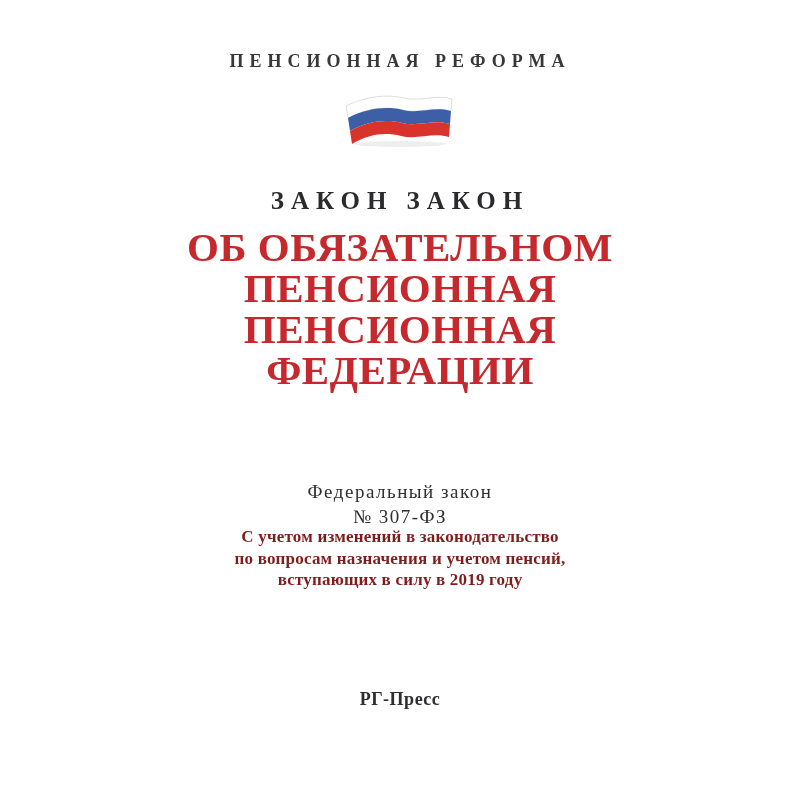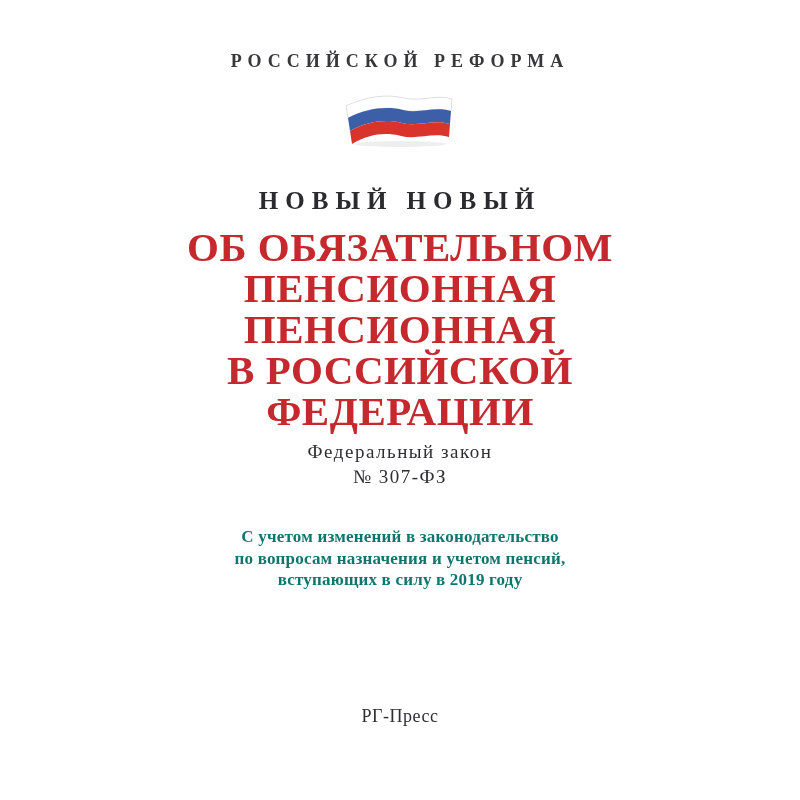--- a/index.html
+++ b/index.html
@@ -29,65 +29,64 @@
   }
   .main-title{
     top:227px;
     font-size:41px;
     font-weight:bold;
     line-height:41px;
     letter-spacing:0.5px;
     color:#c5292d;
   }
   .law-block{
-    top:439px;
+    top:479px;
     font-size:19px;
     line-height:25px;
     letter-spacing:1.5px;
     color:#2f2f33;
   }
   .note-block{
     top:526px;
     font-size:17px;
     font-weight:bold;
     line-height:21.5px;
     letter-spacing:0.2px;
-    color:#0f766e;
+    color:#7f1d1d;
   }
   .publisher{
-    top:706px;
+    top:689px;
     font-size:18px;
-    font-weight:normal;
+    font-weight:bold;
     letter-spacing:0.5px;
     color:#2f2f33;
   }
 </style>
 </head>
 <body>
 
 <div class="cover">
 
-  <div class="centered series-title">РОССИЙСКОЙ РЕФОРМА</div>
+  <div class="centered series-title">ПЕНСИОННАЯ РЕФОРМА</div>
 
   <div class="centered flag-wrap">
     <svg width="124" height="58" viewBox="0 0 124 58" aria-hidden="true">
       <ellipse cx="62" cy="54" rx="46" ry="3" fill="#8a8a8a" opacity="0.15"></ellipse>
       <path fill="#ffffff" stroke="#c8c8cc" stroke-width="0.6" d="M8,16 C28,6 50,4 66,8 C82,12 98,4 114,9 L113,21 C97,16 81,24 65,20 C49,16 29,18 10,28 Z"></path>
       <path fill="#3c5fa8" d="M10,28 C29,18 49,16 65,20 C81,24 97,16 113,21 L112,34 C96,29 80,37 64,33 C48,29 30,31 12,41 Z"></path>
       <path fill="#d9342b" d="M12,41 C30,31 48,29 64,33 C80,37 96,29 112,34 L111,47 C95,42 79,50 63,46 C47,42 31,44 14,54 Z"></path>
     </svg>
   </div>
 
-  <div class="centered pre-title">НОВЫЙ НОВЫЙ</div>
+  <div class="centered pre-title">ЗАКОН ЗАКОН</div>
 
   <div class="centered main-title">
     <div>ОБ ОБЯЗАТЕЛЬНОМ</div>
     <div>ПЕНСИОННАЯ</div>
     <div>ПЕНСИОННАЯ</div>
-    <div>В РОССИЙСКОЙ</div>
     <div>ФЕДЕРАЦИИ</div>
   </div>
 
   <div class="centered law-block">
     <div>Федеральный закон</div>
     <div>№ 307-ФЗ</div>
   </div>
 
   <div class="centered note-block">
     <div>С учетом изменений в законодательство</div>

